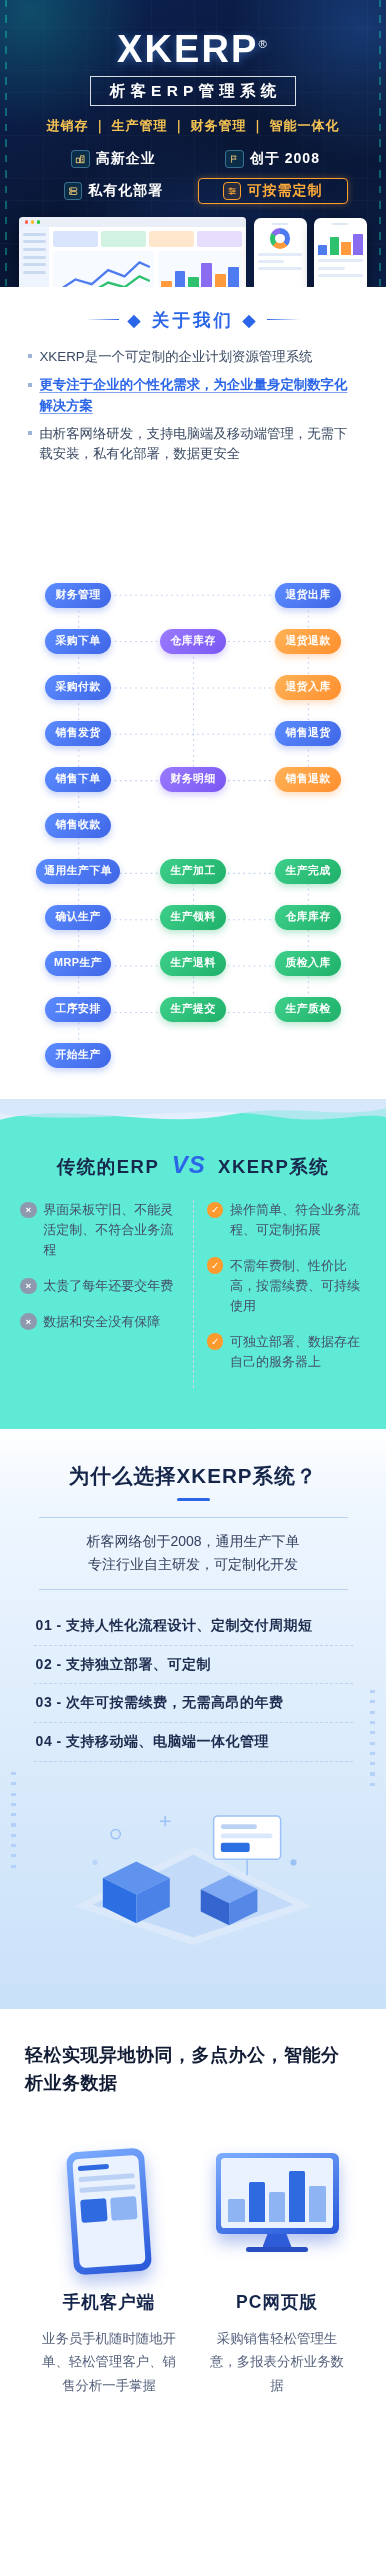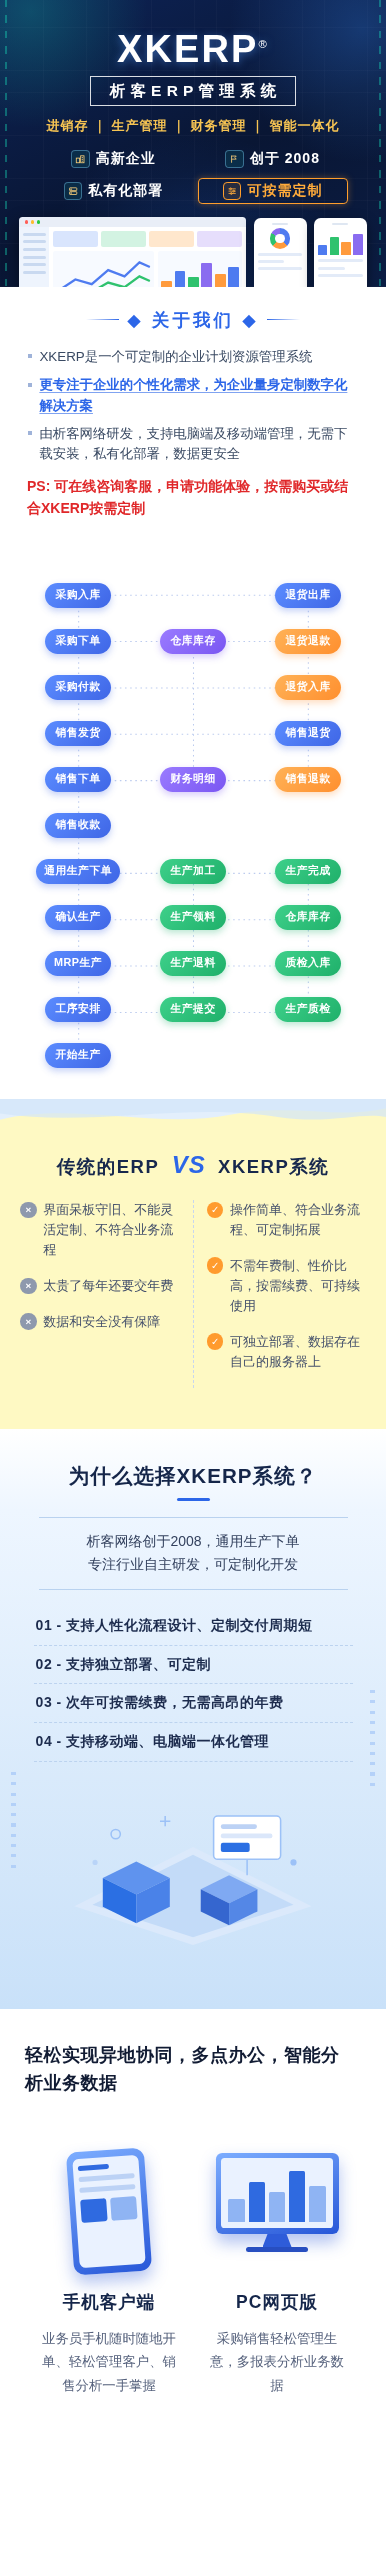--- a/index.html
+++ b/index.html
@@ -82,21 +82,21 @@
   .flow-lines line { stroke:#bccbee; stroke-width:2; stroke-dasharray:3 7; }
   .flow-grid { position:relative; display:grid; grid-template-columns:repeat(3,1fr); grid-auto-rows:46px; height:510px; }
   .flow-node { justify-self:center; align-self:center; min-width:66px; text-align:center;
     padding:5.7px 8.2px; border-radius:13.4px; font-size:10.8px; font-weight:600; letter-spacing:0.5px; color:#fff; white-space:nowrap; }
   .flow-node[data-color="blue"]   { background:linear-gradient(135deg,#5b8cff,#3f66e6); box-shadow:0 3.1px 7.2px rgba(63,102,230,.30); }
   .flow-node[data-color="purple"] { background:linear-gradient(135deg,#9a7bff,#7a56f2); box-shadow:0 3.1px 7.2px rgba(122,86,242,.30); }
   .flow-node[data-color="green"]  { background:linear-gradient(135deg,#3ed08a,#1fb06a); box-shadow:0 3.1px 7.2px rgba(31,176,106,.30); }
   .flow-node[data-color="orange"] { background:linear-gradient(135deg,#ffb257,#ff8f2e); box-shadow:0 3.1px 7.2px rgba(255,143,46,.30); }
 
   
-  .vs { height:330px; background:#fef9c3; position:relative; }
+  .vs { height:330px; background:#5eead4; position:relative; }
   .vs-wave { display:block; width:100%; height:33px; }
   .vs-title-row { margin-top:18.5px; display:flex; align-items:baseline; justify-content:center; gap:12.4px; }
   .vs-title { font-size:18.5px; font-weight:800; color:#17284d; letter-spacing:1.5px; }
   .vs-mark { font-size:24px; font-weight:900; font-style:italic; color:#2c66e8; letter-spacing:1px; }
   .vs-cols { width:346px; margin:21.6px auto 0; display:flex; }
   .vs-col { flex:1; }
   .vs-col.right { border-left:0.5px dashed #c9d6ee; padding-left:13.4px; }
   .vs-col.left { padding-right:13.4px; }
   .vs-item { display:flex; gap:6.7px; margin-bottom:15.5px; font-size:13px; line-height:1.55; color:#44506b; }
   .vs-ico { flex:0 0 auto; width:16.5px; height:16.5px; border-radius:50%; display:flex; align-items:center; justify-content:center;
@@ -272,21 +272,20 @@
       <span class="tline"></span>
       <span class="sec-title">◆ 关于我们 ◆</span>
       <span class="tline r"></span>
     </div>
     <div class="about-list">
       <div class="about-item"><span class="sq"></span><span>XKERP是一个可定制的企业计划资源管理系统</span></div>
       <div class="about-item"><span class="sq"></span></div>
       <div class="about-item hl"><span class="sq"></span><span>更专注于企业的个性化需求，为企业量身定制数字化解决方案</span></div>
       <div class="about-item"><span class="sq"></span><span>由析客网络研发，支持电脑端及移动端管理，无需下载安装，私有化部署，数据更安全</span></div>
     </div>
-    <div class="about-ps">PS: 可在线咨询客服，申请功能体验，按需购买或结合XKERP按需定制</div>
   </section>
 
   <section class="flow">
     <div class="flow-canvas">
       <svg class="flow-lines" viewBox="0 0 670 990" preserveAspectRatio="none">
         <line x1="112" y1="45" x2="112" y2="945"></line>
         <line x1="335" y1="135" x2="335" y2="405"></line>
         <line x1="335" y1="585" x2="335" y2="855"></line>
         <line x1="558" y1="45" x2="558" y2="405"></line>
         <line x1="558" y1="585" x2="558" y2="855"></line>
@@ -294,21 +293,21 @@
         <line x1="112" y1="135" x2="558" y2="135"></line>
         <line x1="112" y1="225" x2="558" y2="225"></line>
         <line x1="112" y1="315" x2="558" y2="315"></line>
         <line x1="112" y1="405" x2="558" y2="405"></line>
         <line x1="112" y1="585" x2="558" y2="585"></line>
         <line x1="112" y1="675" x2="558" y2="675"></line>
         <line x1="112" y1="765" x2="558" y2="765"></line>
         <line x1="112" y1="855" x2="558" y2="855"></line>
       </svg>
       <div class="flow-grid">
-        <div class="flow-node" style="grid-area:1/1" data-color="blue">采购入库</div>
+        <div class="flow-node" style="grid-area:1/1" data-color="blue">财务管理</div>
         <div class="flow-node" style="grid-area:1/3" data-color="blue">退货出库</div>
         <div class="flow-node" style="grid-area:2/1" data-color="blue">采购下单</div>
         <div class="flow-node" style="grid-area:2/2" data-color="purple">仓库库存</div>
         <div class="flow-node" style="grid-area:2/3" data-color="orange">退货退款</div>
         <div class="flow-node" style="grid-area:3/1" data-color="blue">采购付款</div>
         <div class="flow-node" style="grid-area:3/3" data-color="orange">退货入库</div>
         <div class="flow-node" style="grid-area:4/1" data-color="blue">销售发货</div>
         <div class="flow-node" style="grid-area:4/3" data-color="blue">销售退货</div>
         <div class="flow-node" style="grid-area:5/1" data-color="blue">销售下单</div>
         <div class="flow-node" style="grid-area:5/2" data-color="purple">财务明细</div>

